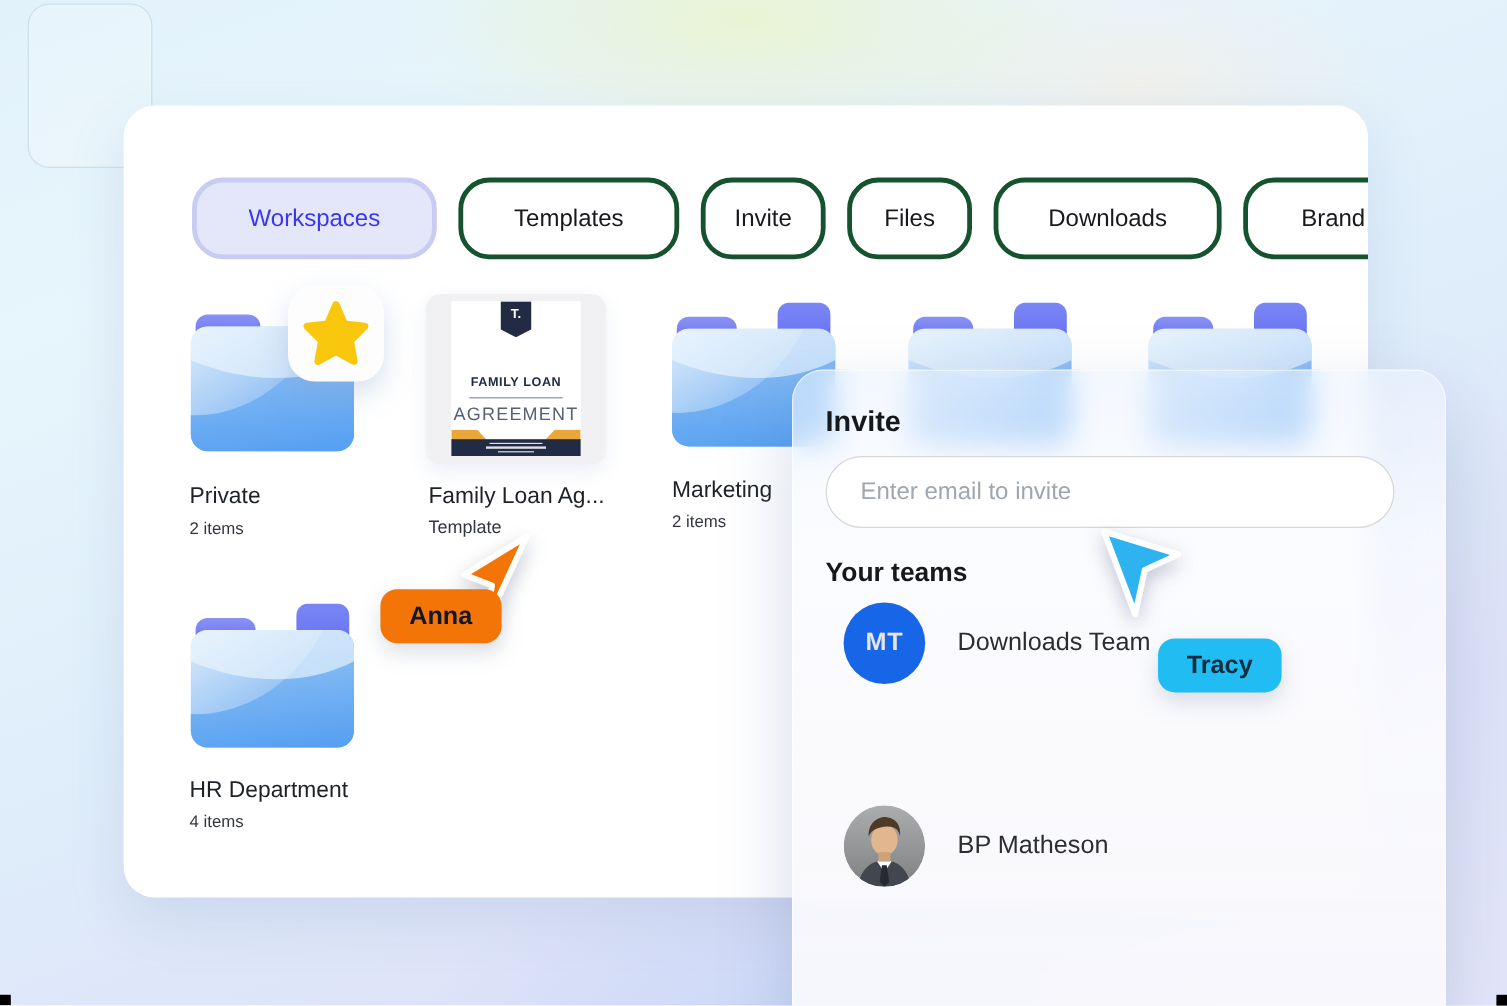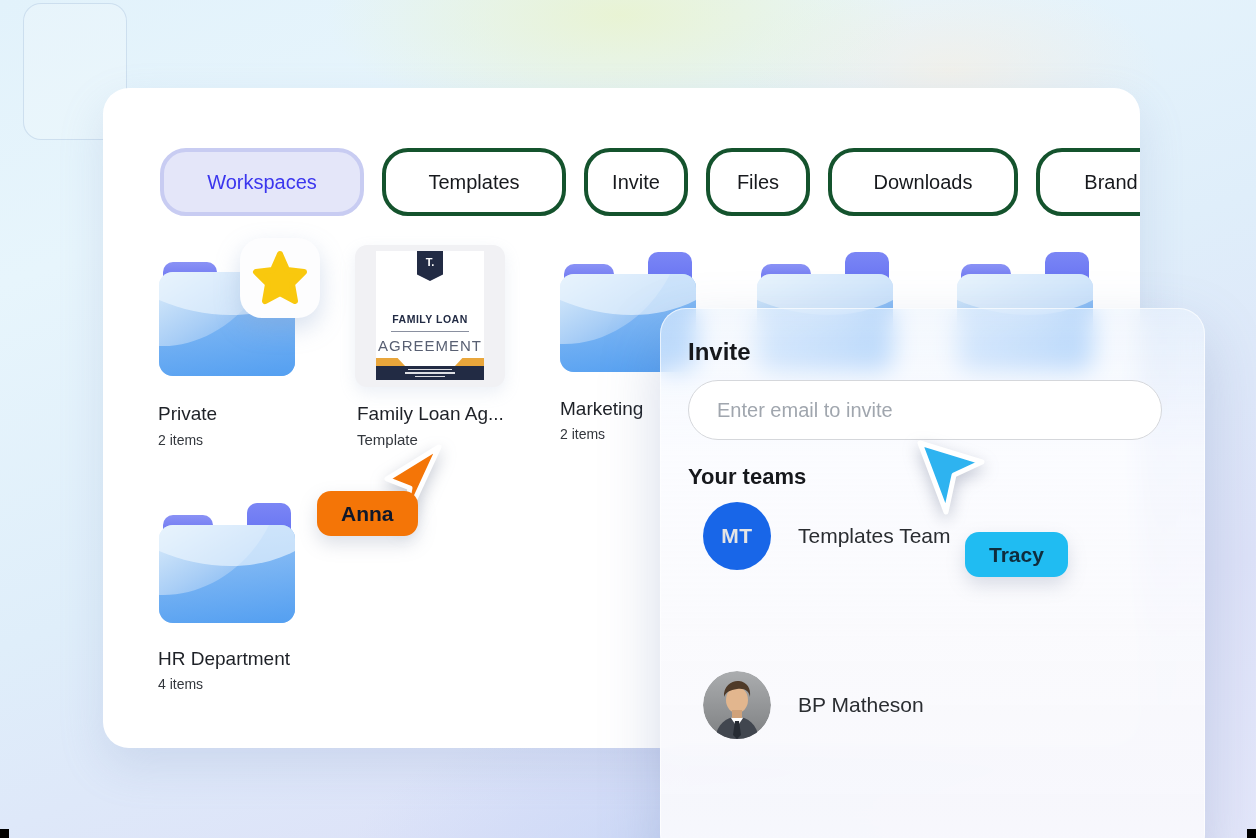--- a/index.html
+++ b/index.html
@@ -216,21 +216,21 @@
   <div class="abs item-name" style="left:357px;top:403px;width:150px;">Family Loan Ag...</div>
   <div class="abs item-count" style="left:357px;top:431px;font-size:15px;">Template</div>
 
   <div class="invite-panel">
     <div class="invite-title">Invite</div>
     <input class="invite-input" type="text" placeholder="Enter email to invite" style="">
     <div class="teams-heading">Your teams</div>
 
     <div class="member-row" style="top:194px;">
       <div class="member-avatar avatar-mt">MT</div>
-      <div class="member-name">Templates Team</div>
+      <div class="member-name">Downloads Team</div>
     </div>
 
 
     <div class="member-row" style="top:363px;">
       <div class="member-avatar">
         <svg width="68" height="68" viewBox="0 0 68 68">
           <defs>
             <linearGradient id="g-bp" x1="0" y1="0" x2="0" y2="1">
               <stop offset="0" stop-color="#ABADAF"></stop>
                 <stop offset="1" stop-color="#7E8082"></stop>

